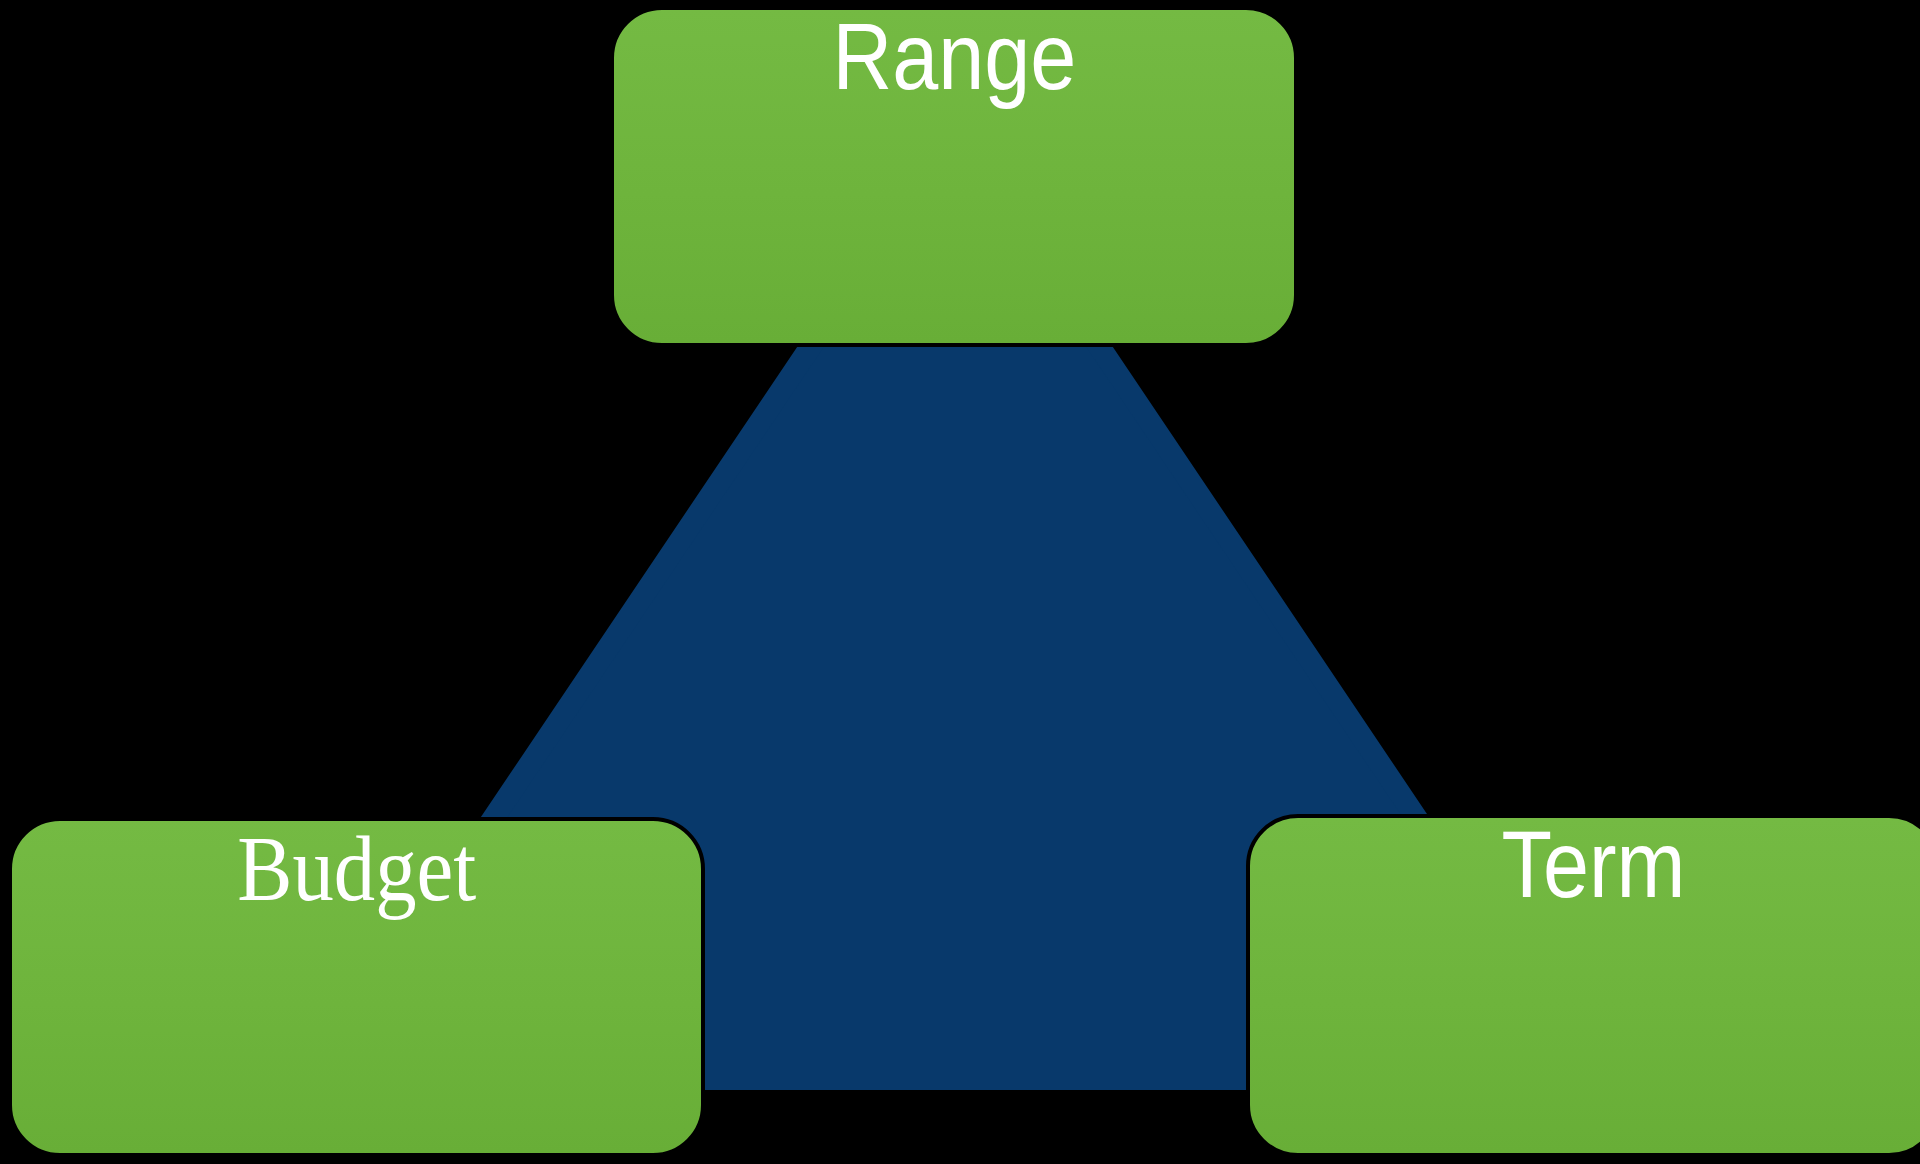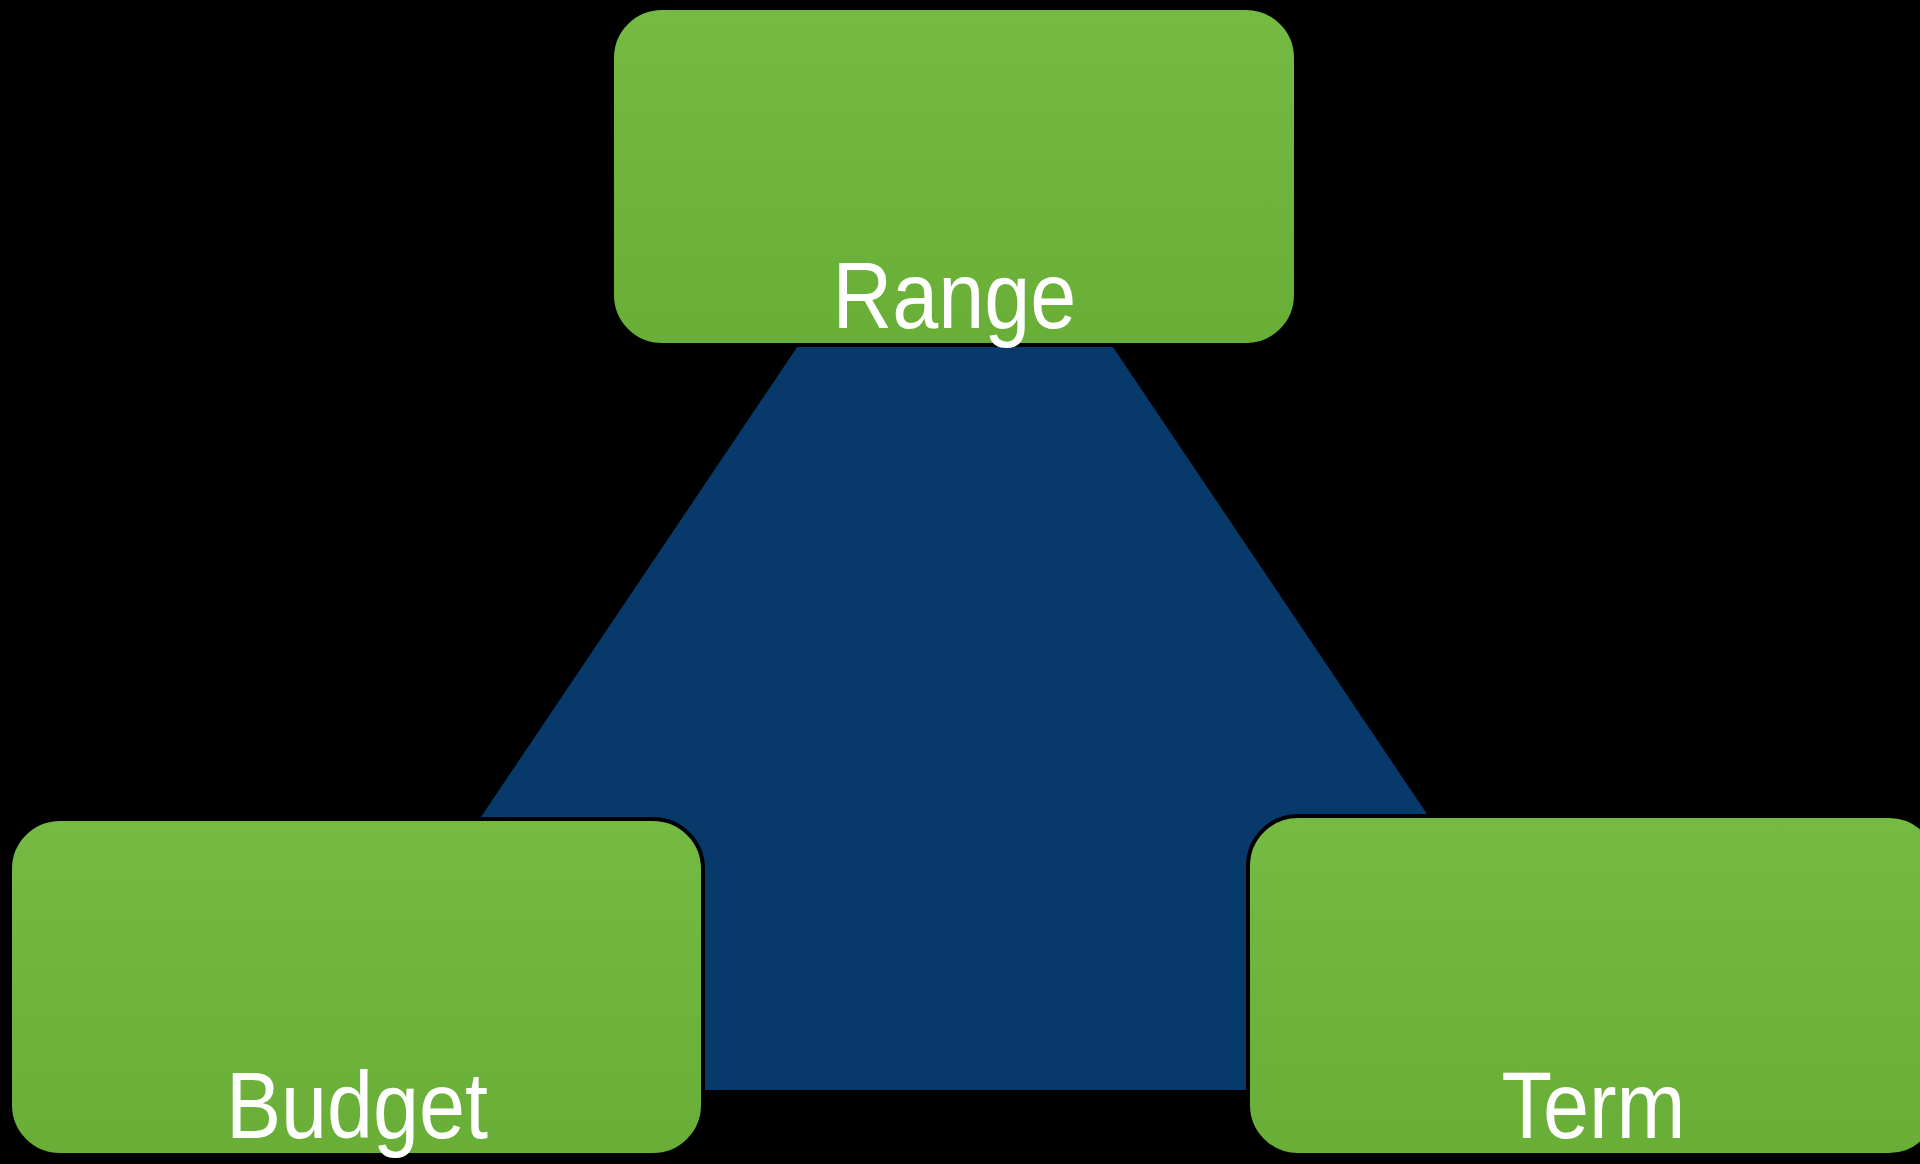--- a/index.html
+++ b/index.html
@@ -32,25 +32,25 @@
     stroke: var(--triangle-blue);
     stroke-width: 22px;
     stroke-linejoin: round;
   }
   .node-box {
     position: absolute;
     border: 4px solid var(--box-outline);
     border-radius: 52px;
     background: linear-gradient(180deg, var(--box-green-light) 0%, var(--box-green) 55%, var(--box-green-dark) 100%);
     display: flex;
-    align-items: flex-end;
+    align-items: flex-start;
     justify-content: center;
   }
   .box-range  { left: 610px;  top: 6px;   width: 688px; height: 341px; }
-  .box-budget { left: 8px;    top: 817px; width: 697px; height: 340px; }
+  .box-budget { left: 8px;    top: 817px; width: 697px; height: 340px; font-family: Liberation Serif, serif; }
   .box-term   { left: 1246px; top: 814px; width: 695px; height: 343px; }
   .shape-label {
     color: var(--label-white);
     font-size: 94px;
     line-height: 1;
     white-space: nowrap;
     transform: scaleX(0.88);
     transform-origin: center;
   }
   .quality-label-wrap {

